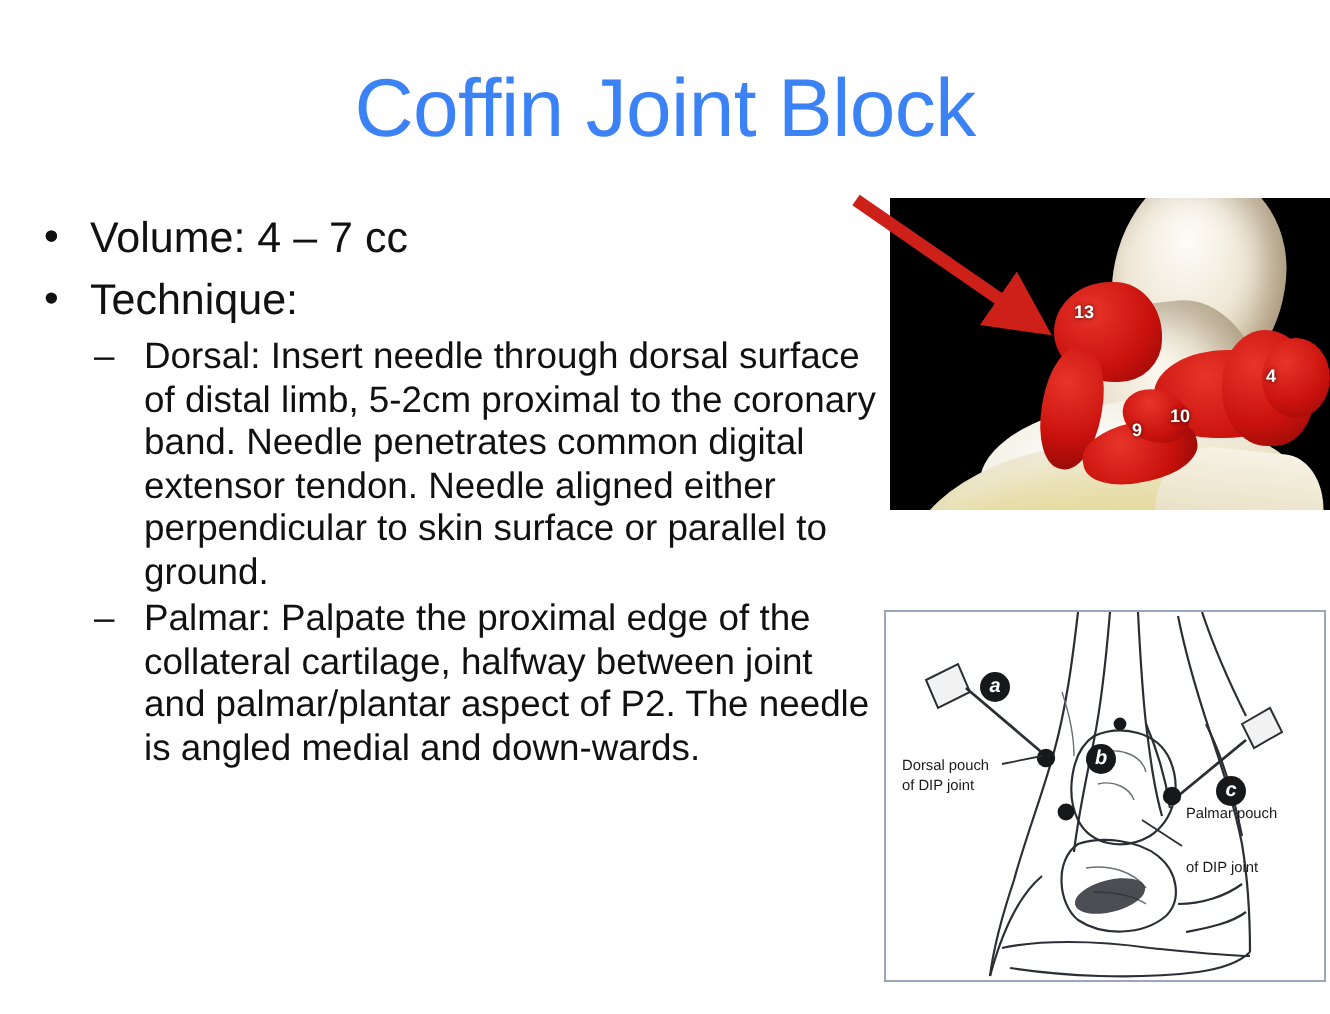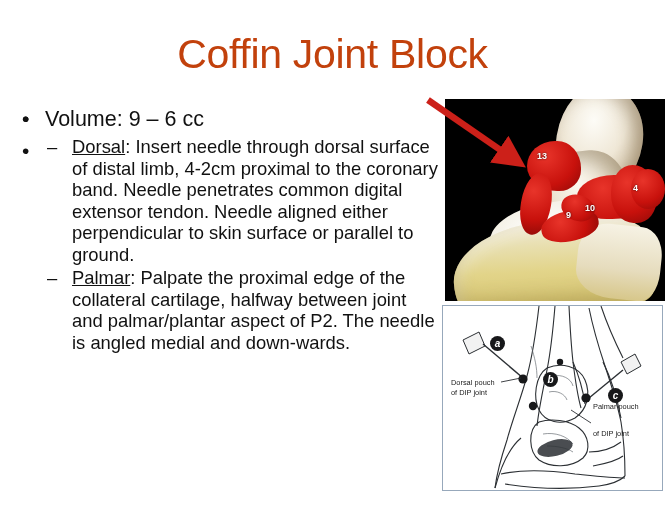--- a/index.html
+++ b/index.html
@@ -7,21 +7,21 @@
     width:665px;height:507px;background:#ffffff;overflow:hidden;
     font-family:"Liberation Sans","DejaVu Sans",sans-serif;
     color:#000;position:relative;
   }
   .slide{position:absolute;inset:0;background:#fff;}
 
   
   .title{
     position:absolute;left:0;top:30px;width:665px;text-align:center;
     font-size:41px;line-height:48px;font-weight:400;letter-spacing:-0.3px;
-    color:#c2410c;white-space:nowrap;
+    color:#3b82f6;white-space:nowrap;
   }
 
   
   .body-col{position:absolute;left:8px;top:103px;width:430px;}
 
   ul.lvl1{list-style:none;margin:0;padding:0;}
   ul.lvl1 > li{
     position:relative;padding-left:37px;margin:0 0 1px 0;
     font-size:21.5px;line-height:30px;color:#111;
   }
@@ -29,25 +29,25 @@
     position:absolute;left:14px;top:0;font-size:21px;line-height:30px;
   }
   ul.lvl2{list-style:none;margin:2px 0 0 0;padding:0;}
   ul.lvl2 > li{
     position:relative;padding-left:27px;margin:0 0 2px 0;
     font-size:18.4px;line-height:21.5px;color:#111;
   }
   ul.lvl2 > li > .dash{
     position:absolute;left:2px;top:0;font-size:18.4px;line-height:21.5px;
   }
-  .u{text-decoration:underline;text-underline-offset:1px;}
+  .u{text-underline-offset:1px;}
 
   
   .photo{
-    position:absolute;left:445px;top:99px;width:220px;height:202px;
+    position:absolute;left:445px;top:99px;width:220px;height:156px;
     background:#000;overflow:hidden;
   }
   .photo .bone-top{
     position:absolute;left:112px;top:-14px;width:86px;height:104px;
     background:radial-gradient(ellipse at 40% 35%, #fdfcf7 0%, #efe7d6 45%, #cdbda0 80%, #b6a488 100%);
     border-radius:46% 52% 40% 46%/55% 50% 48% 45%;
     transform:rotate(9deg);
     box-shadow:inset -8px 6px 16px rgba(120,100,70,.45);
   }
   .photo .bone-mid{
@@ -116,30 +116,31 @@
 
   <div class="body-col">
     <ul class="lvl1">
 
       <li>
         <span class="dot">•</span>
       </li>
 
       <li>
         <span class="dot">•</span>
-        <span>Volume: 9 – 6 cc</span>
+        <span>Volume: 4 – 7 cc</span>
       </li>
 
       <li>
         <span class="dot">•</span>
+        <span>Technique:</span>
 
         <ul class="lvl2">
           <li>
             <span class="dash">–</span>
-            <span class="u">Dorsal</span><span>:  Insert needle through dorsal surface of distal limb, 4-2cm proximal to the coronary band. Needle penetrates common digital extensor tendon. Needle aligned either perpendicular to skin surface or parallel to ground.</span>
+            <span class="u">Dorsal</span><span>:  Insert needle through dorsal surface of distal limb, 5-2cm proximal to the coronary band. Needle penetrates common digital extensor tendon. Needle aligned either perpendicular to skin surface or parallel to ground.</span>
           </li>
           <li>
             <span class="dash">–</span>
             <span class="u">Palmar</span><span>:  Palpate the proximal edge of the collateral cartilage, halfway between joint and palmar/plantar aspect of P2. The needle is angled medial and down-wards.</span>
           </li>
         </ul>
       </li>
 
     </ul>
   </div>

